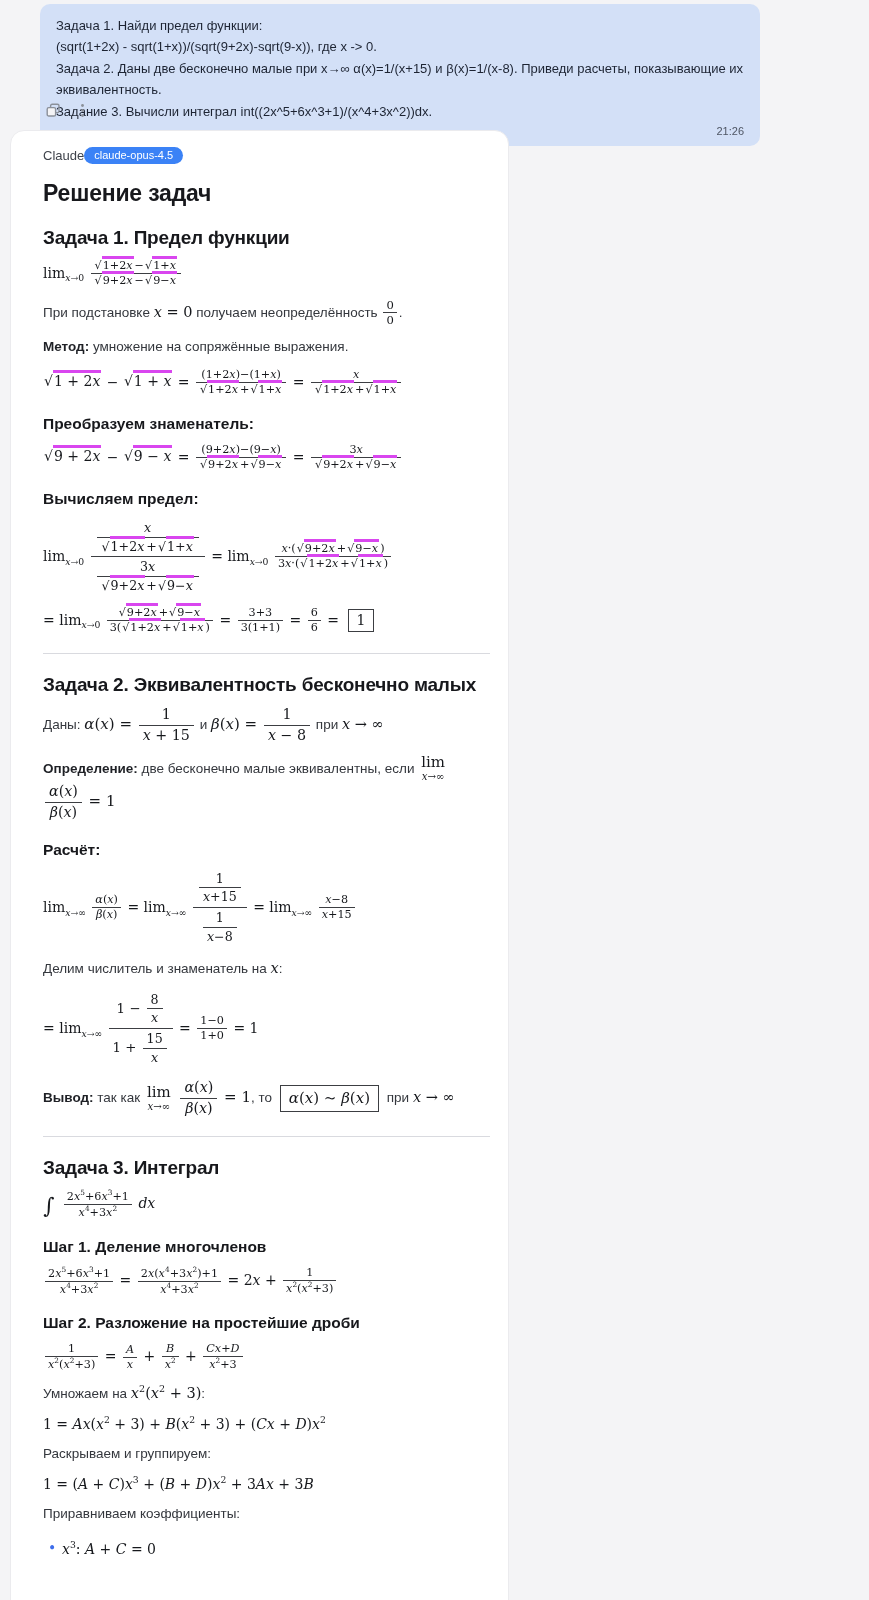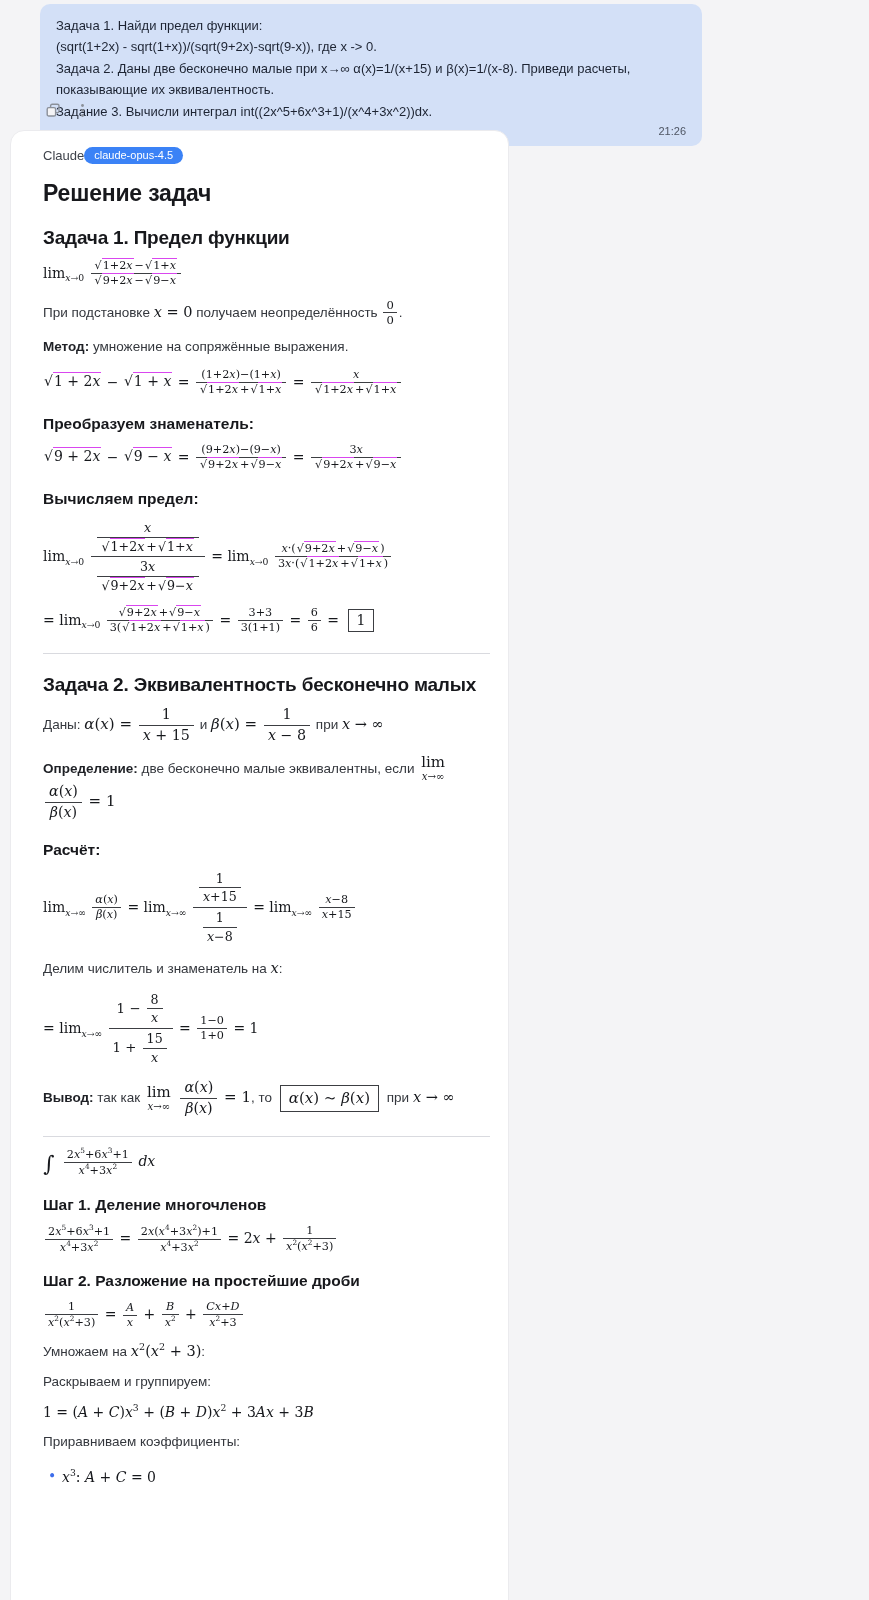--- a/index.html
+++ b/index.html
@@ -4,21 +4,21 @@
 <style>
   * { box-sizing: border-box; }
   html,body { margin:0; padding:0; }
   body {
     width:869px; height:1600px; overflow:hidden; position:relative;
     background:#f4f4f6;
     font-family:"Liberation Sans", sans-serif;
   }
   
   .bubble{
-    position:absolute; left:40px; top:4px; width:662px;
+    position:absolute; left:40px; top:4px; width:720px;
     background:#d3e0f7; border-radius:10px;
     padding:11px 16px 6px 16px;
     color:#1d2433; font-size:13px; line-height:1.65;
   }
   .bubble .ts{ display:block; text-align:right; font-size:11px; color:#4e5563; margin-top:0px; }
   
   .actions{ position:absolute; left:44px; top:101px; display:flex; gap:15px; align-items:center; }
   .icon-btn{ background:none; border:none; padding:2px; cursor:pointer; color:#8b9099; line-height:0; }
   
   .card{
@@ -42,21 +42,21 @@
   .mlg{ font-size:15px; }
   i{ font-style:italic; }
   sub{ font-size:0.66em; line-height:1; }
   sup{ font-size:0.66em; line-height:1; }
   .fr,.frd{ display:inline-flex; flex-direction:column; text-align:center; vertical-align:middle; margin:0 2px; line-height:1.25; }
   .fr>.nu,.fr>.de{ font-size:0.8em; padding:0 3px; }
   .frd>.nu,.frd>.de{ font-size:0.95em; padding:1px 4px; }
   .nu{ border-bottom:1px solid #3c3e42; }
   .sq{ white-space:nowrap; display:inline-block; margin:0 1px; }
   .sq::before{ content:"√"; }
-  .rd{ border-top:1px solid #d946ef; padding:0 1px; }
+  .rd{ border-top:3px solid #d946ef; padding:0 1px; }
   .box{ display:inline-block; border:1px solid #3c3e42; padding:1px 8px; margin:0 4px; vertical-align:middle; }
   .limu{ display:inline-flex; flex-direction:column; align-items:center; vertical-align:middle; line-height:1; margin:0 3px; }
   .limu .s{ font-size:0.68em; margin-top:2px; }
   .int{ font-size:1.55em; vertical-align:-0.18em; margin-right:3px; }
   
   .blist{ list-style:none; margin:8px 0; padding:0; }
   .blist li{ position:relative; padding-left:19px; margin:15px 0; font-family:"DejaVu Serif", serif; font-size:14px; color:#16181c; }
   .blist li::before{ content:'•'; position:absolute; left:5px; top:0; color:#3d6deb; }
 </style>
 </head>
@@ -199,20 +199,21 @@
   <p class="para"><b>Вывод:</b> так как <span class="math mlg"><span class="limu">
           <span class="l">lim</span>
           <span class="s"><i>x</i>→∞</span>
         </span> <span class="frd">
           <span class="nu"><i>α</i>(<i>x</i>)</span>
           <span class="de"><i>β</i>(<i>x</i>)</span>
         </span> = 1</span>, то <span class="math mlg"><span class="box"><i>α</i>(<i>x</i>) ∼ <i>β</i>(<i>x</i>)</span></span> при <span class="math"><i>x</i> → ∞</span></p>
 
   <hr class="divider">
 
+  <h2>Задача 3. Интеграл</h2>
   <div class="mblock"><span class="int">∫</span> <span class="fr">
         <span class="nu">2<i>x</i><sup>5</sup>+6<i>x</i><sup>3</sup>+1</span>
         <span class="de"><i>x</i><sup>4</sup>+3<i>x</i><sup>2</sup></span>
       </span> <i>dx</i></div>
   <h3>Шаг 1. Деление многочленов</h3>
   <div class="mblock"><span class="fr">
         <span class="nu">2<i>x</i><sup>5</sup>+6<i>x</i><sup>3</sup>+1</span>
         <span class="de"><i>x</i><sup>4</sup>+3<i>x</i><sup>2</sup></span>
       </span> = <span class="fr">
         <span class="nu">2<i>x</i>(<i>x</i><sup>4</sup>+3<i>x</i><sup>2</sup>)+1</span>
@@ -229,20 +230,21 @@
         <span class="nu"><i>A</i></span>
         <span class="de"><i>x</i></span>
       </span> + <span class="fr">
         <span class="nu"><i>B</i></span>
         <span class="de"><i>x</i><sup>2</sup></span>
       </span> + <span class="fr">
         <span class="nu"><i>Cx</i>+<i>D</i></span>
         <span class="de"><i>x</i><sup>2</sup>+3</span>
       </span></div>
   <p class="para">Умножаем на <span class="math"><i>x</i><sup>2</sup>(<i>x</i><sup>2</sup> + 3)</span>:</p>
+  <div class="mblock">1 = <i>Ax</i>(<i>x</i><sup>2</sup> + 3) + <i>B</i>(<i>x</i><sup>2</sup> + 3) + (<i>Cx</i> + <i>D</i>)<i>x</i><sup>2</sup></div>
   <p class="para">Раскрываем и группируем:</p>
   <div class="mblock">1 = (<i>A</i> + <i>C</i>)<i>x</i><sup>3</sup> + (<i>B</i> + <i>D</i>)<i>x</i><sup>2</sup> + 3<i>Ax</i> + 3<i>B</i></div>
   <p class="para">Приравниваем коэффициенты:</p>
   <ul class="blist">
     <li><i>x</i><sup>3</sup>: <i>A</i> + <i>C</i> = 0</li>
 
   </ul>
 
 </div>
 

